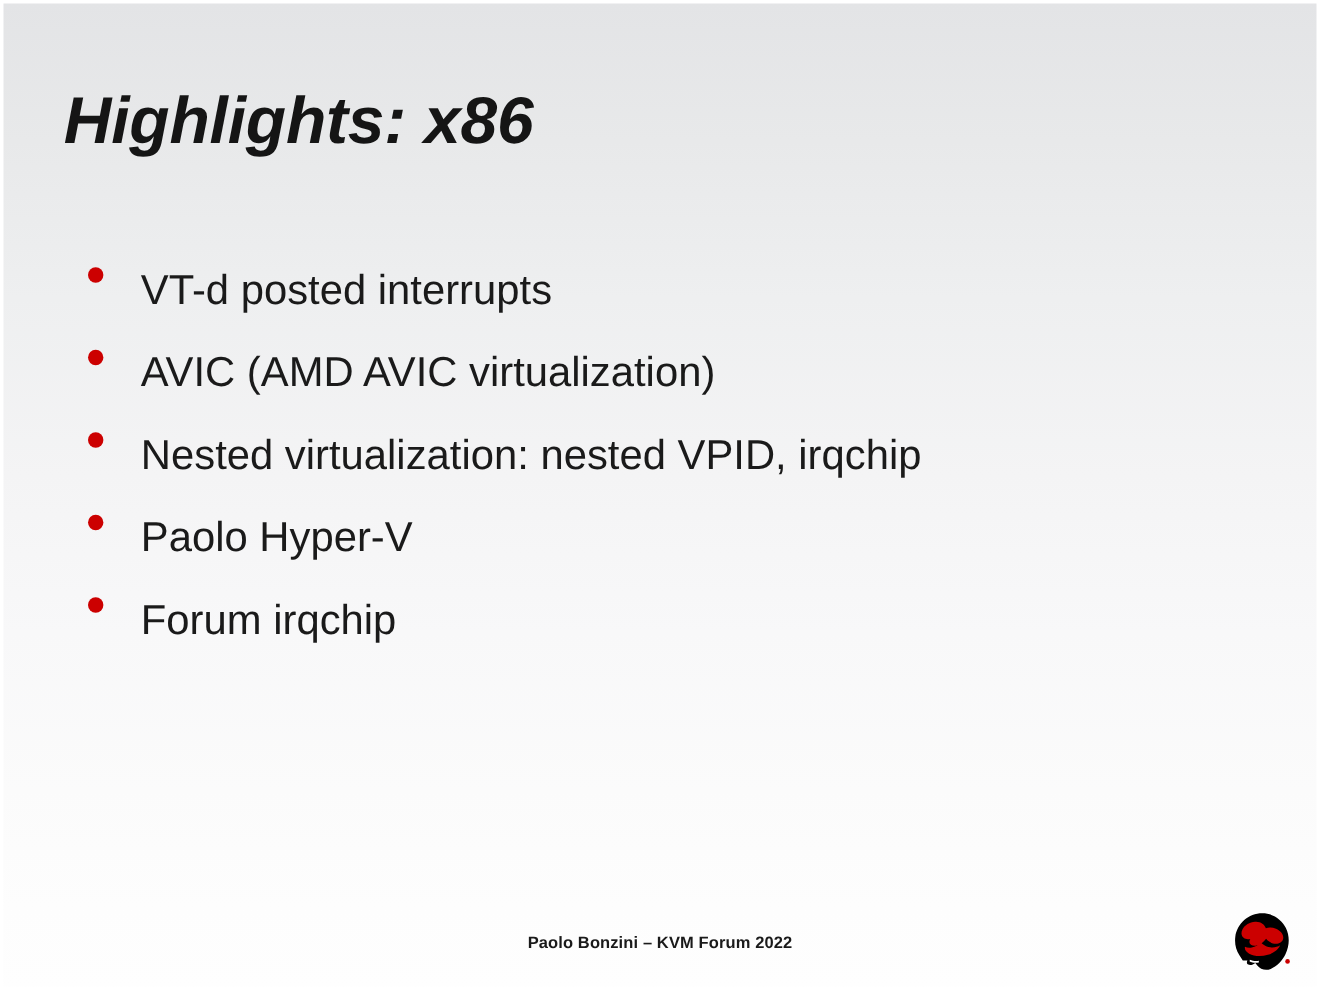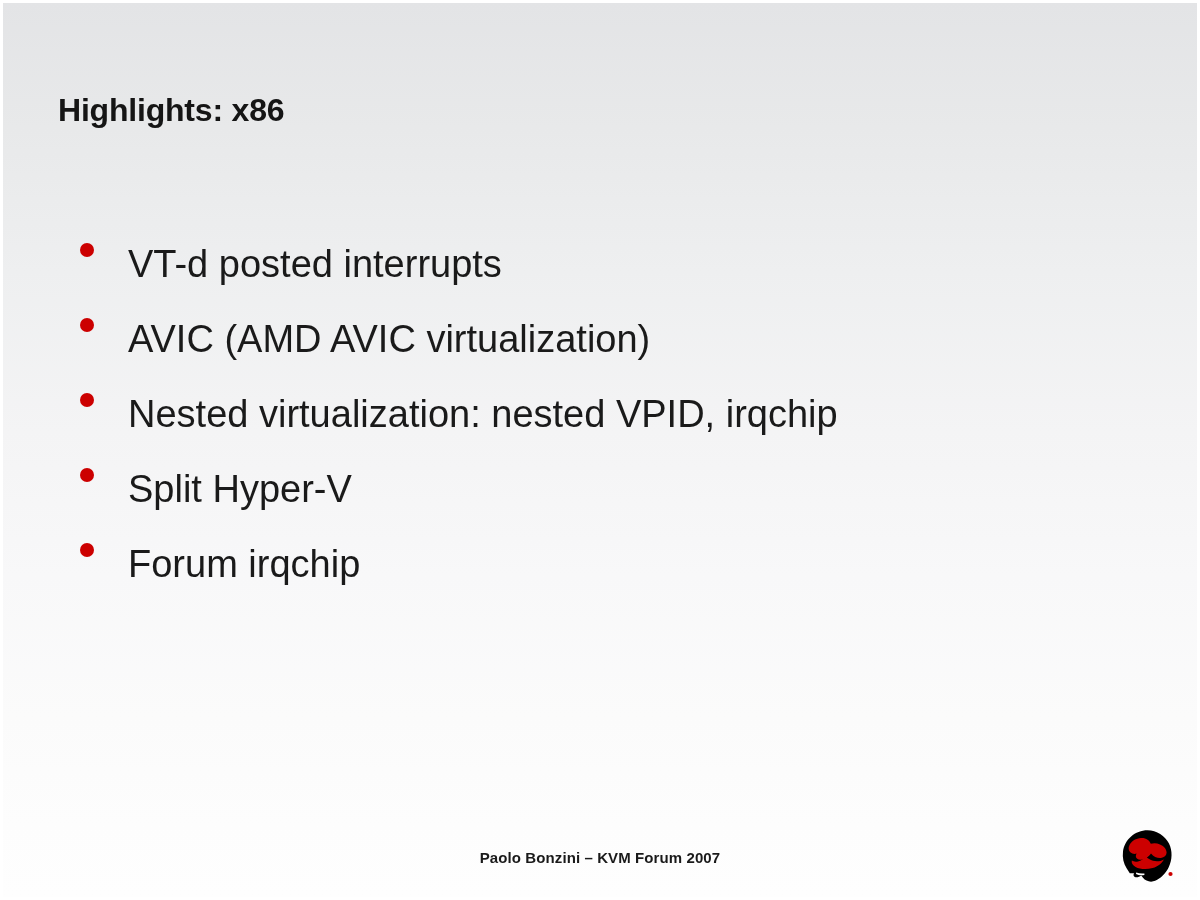--- a/index.html
+++ b/index.html
@@ -33,26 +33,27 @@
                 #fefefe 100%);
     overflow: hidden;
   }
 
   
   #title {
     position: absolute;
     left: 55px;
     top: 80px;
     width: 1060px;
-    font-size: 32px;
+    font-size: 60px;
     font-weight: bold;
     letter-spacing: -0.2px;
     color: #151515;
     line-height: 54px;
     white-space: nowrap;
+    font-style: italic;
   }
 
   
   #bullets {
     position: absolute;
     left: 55px;
     top: 209px;
     width: 1090px;
     list-style: none;
     margin: 0;
@@ -127,32 +128,32 @@
       <span class="bullet-text">AVIC (AMD AVIC virtualization)</span>
     </li>
 
     <li class="bullet-row">
       <span class="bullet-marker"></span>
       <span class="bullet-text">Nested virtualization: nested VPID, irqchip</span>
     </li>
 
     <li class="bullet-row">
       <span class="bullet-marker"></span>
-      <span class="bullet-text">Split Hyper-V</span>
+      <span class="bullet-text">Paolo Hyper-V</span>
     </li>
 
     <li class="bullet-row">
       <span class="bullet-marker"></span>
       <span class="bullet-text">Forum irqchip</span>
     </li>
 
 
   </ul>
 
-  <div id="footer-text">Paolo Bonzini – KVM Forum 2007</div>
+  <div id="footer-text">Paolo Bonzini – KVM Forum 2022</div>
 
   <div id="logo">
     <svg width="70" height="58" viewBox="0 0 70 58" xmlns="http://www.w3.org/2000/svg">
 
       <path fill="#000000" d="
         M30.5,1.2
         C18.0,1.2 7.6,10.6 6.0,22.6
         C5.2,28.8 6.6,34.6 9.6,39.2
         L12.8,44.2
         L17.0,44.2

